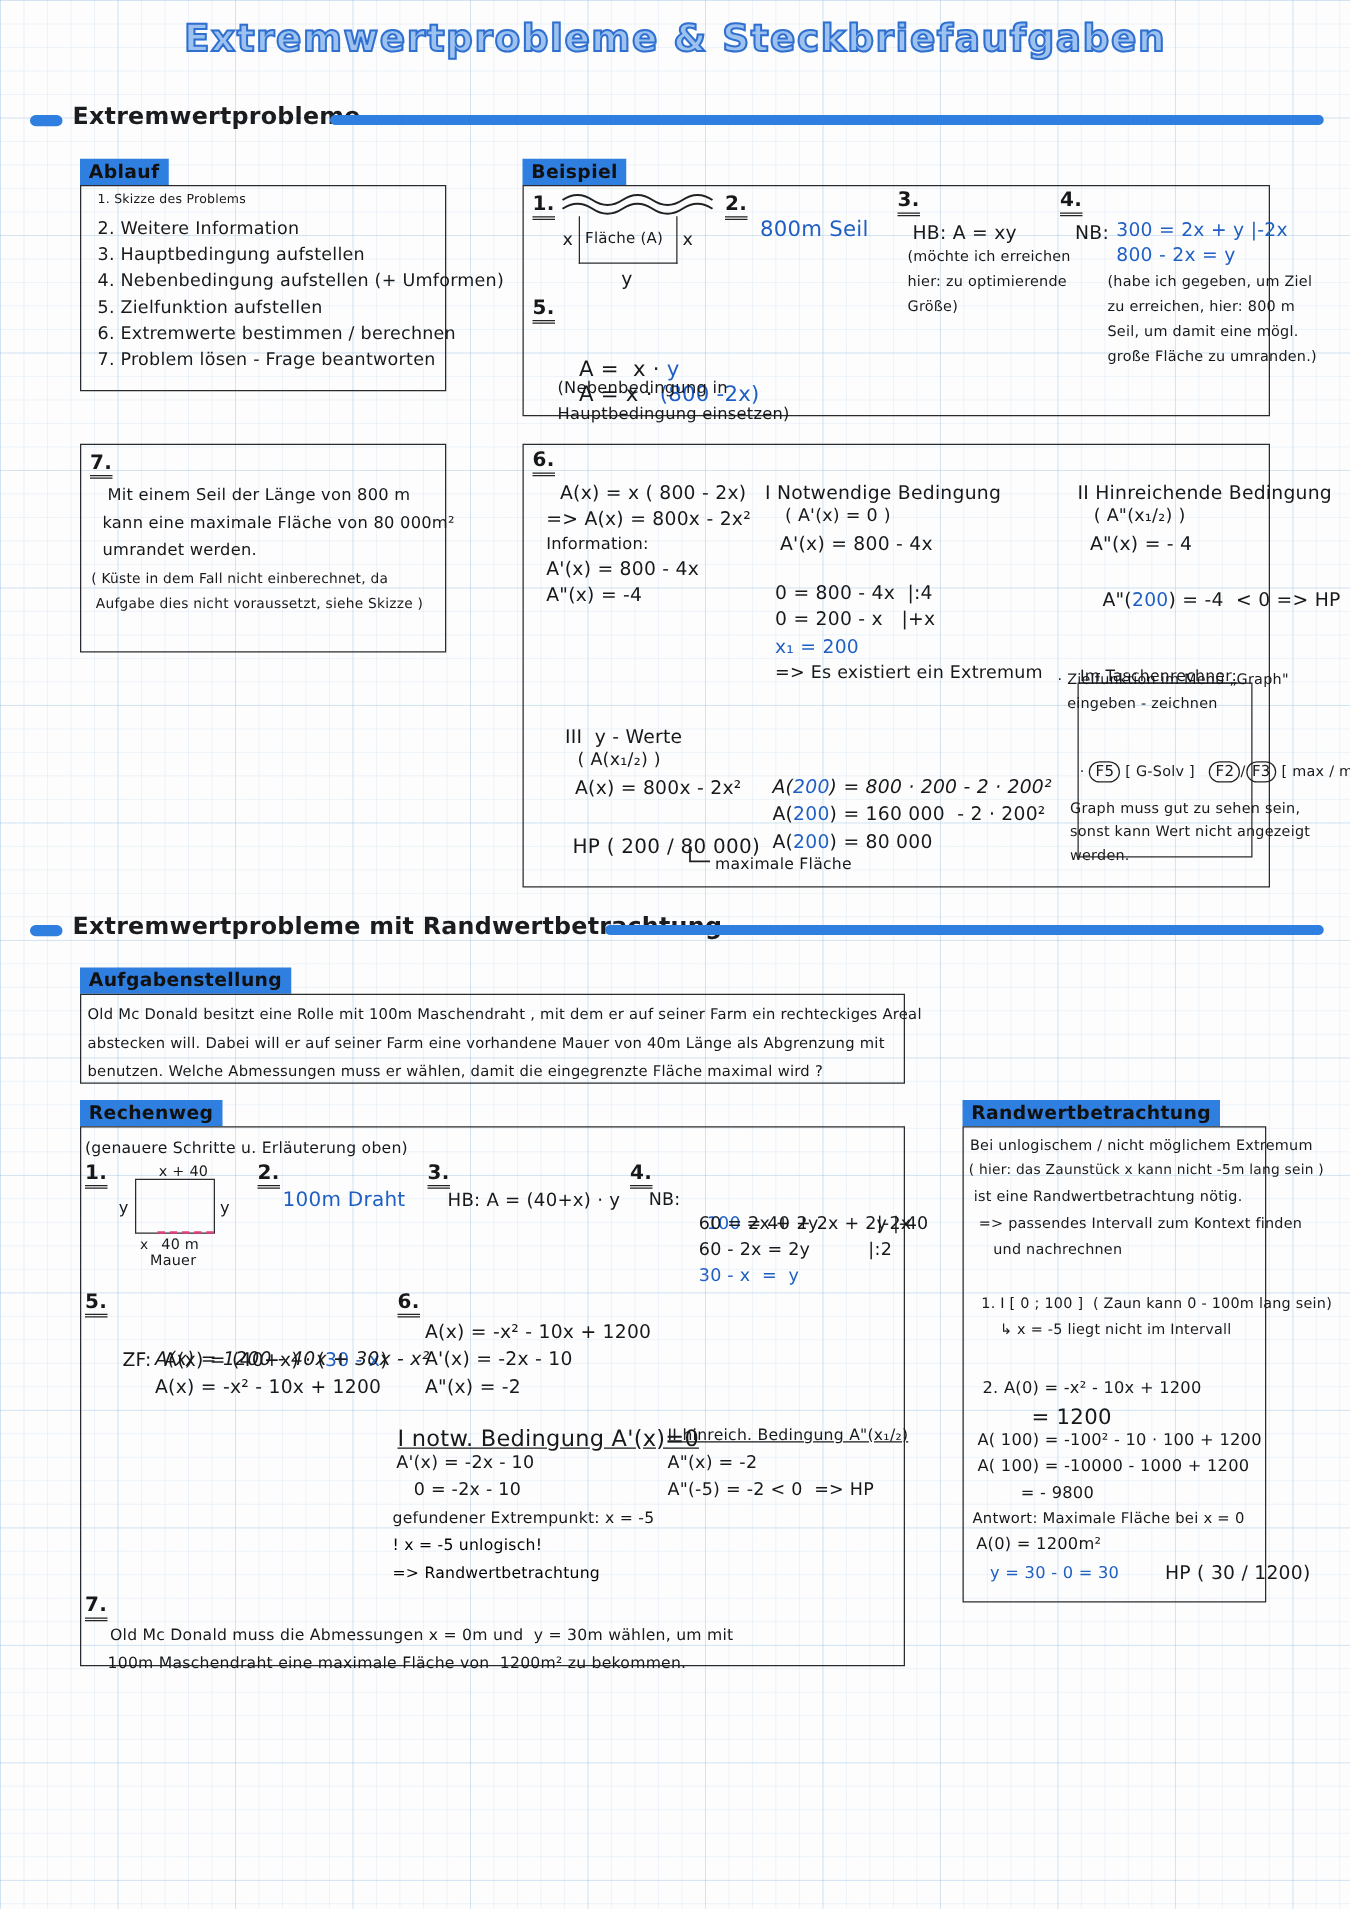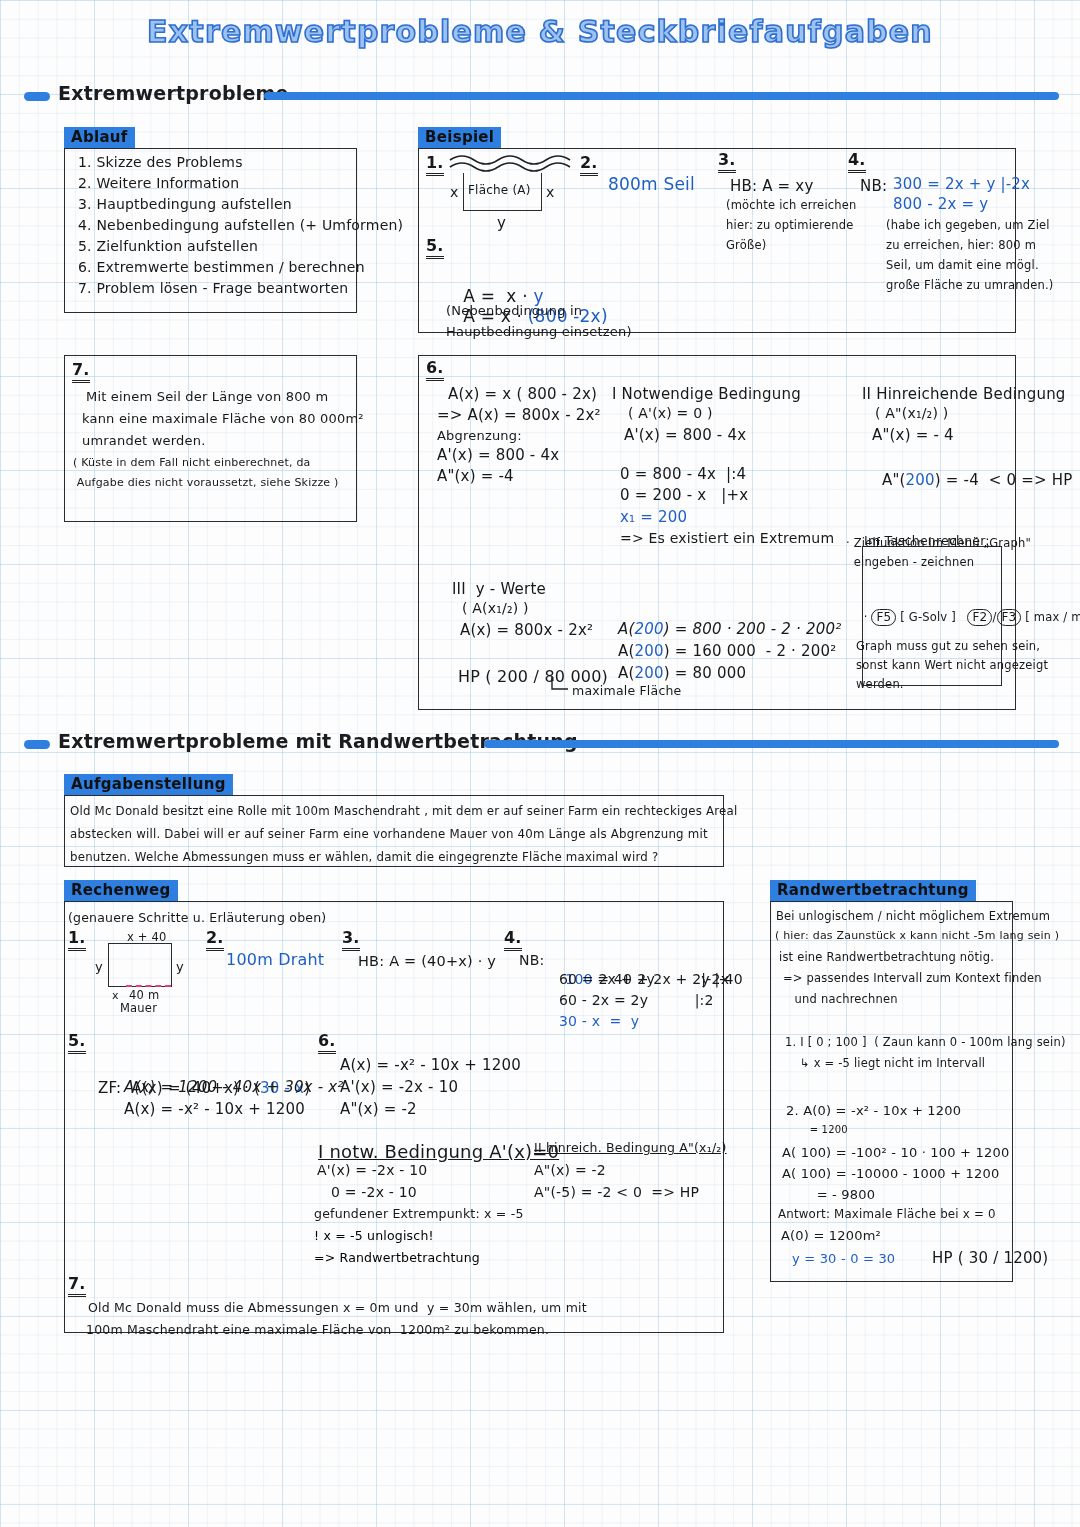--- a/index.html
+++ b/index.html
@@ -71,21 +71,21 @@
 <div class="abs hand" id="title">Extremwertprobleme &amp; Steckbriefaufgaben</div>
 
 <div class="abs sec" style="top:84px; width:1035px;">
   <span class="dot"></span>
   <span class="lbl hand">Extremwertprobleme</span>
   <span class="rule" style="left:240px; right:0;"></span>
 </div>
 
 <div class="abs tag" style="left:64px; top:127px;">Ablauf</div>
 <div class="abs box" style="left:64px; top:148px; width:293px; height:165px;"></div>
-<div class="abs txt hand" style="left:78px; top:152px; font-size:14px;">1. Skizze des Problems</div>
+<div class="abs txt hand" style="left:78px; top:152px; font-size:10px;">1. Skizze des Problems</div>
 <div class="abs txt hand" style="left:78px; top:173px; font-size:14px;">2. Weitere Information</div>
 <div class="abs txt hand" style="left:78px; top:194px; font-size:14px;">3. Hauptbedingung aufstellen</div>
 <div class="abs txt hand" style="left:78px; top:215px; font-size:14px;">4. Nebenbedingung aufstellen (+ Umformen)</div>
 <div class="abs txt hand" style="left:78px; top:236px; font-size:14px;">5. Zielfunktion aufstellen</div>
 <div class="abs txt hand" style="left:78px; top:257px; font-size:14px;">6. Extremwerte bestimmen / berechnen</div>
 <div class="abs txt hand" style="left:78px; top:278px; font-size:14px;">7. Problem lösen - Frage beantworten</div>
 
 <div class="abs tag" style="left:418px; top:127px;">Beispiel</div>
 <div class="abs box" style="left:418px; top:148px; width:598px; height:185px;"></div>
 
@@ -134,21 +134,21 @@
 <div class="abs txt hand" style="left:82px; top:409px; font-size:13px;">kann eine maximale Fläche von 80 000m²</div>
 <div class="abs txt hand" style="left:82px; top:431px; font-size:13px;">umrandet werden.</div>
 <div class="abs txt hand" style="left:73px; top:453px; font-size:11px; line-height:1.85;">( Küste in dem Fall nicht einberechnet, da
  Aufgabe dies nicht voraussetzt, siehe Skizze )</div>
 
 <div class="abs box" style="left:418px; top:355px; width:598px; height:355px;"></div>
 <div class="abs num hand" style="left:426px; top:360px;">6.</div>
 
 <div class="abs txt hand" style="left:448px; top:383px; font-size:15px;">A(x) = x ( 800 - 2x)</div>
 <div class="abs txt hand" style="left:437px; top:404px; font-size:15px;">=&gt; A(x) = 800x - 2x²</div>
-<div class="abs txt hand" style="left:437px; top:426px; font-size:13px;">Abgrenzung:</div>
+<div class="abs txt hand" style="left:437px; top:426px; font-size:13px;">Information:</div>
 <div class="abs txt hand" style="left:437px; top:444px; font-size:15px;">A'(x) = 800 - 4x</div>
 <div class="abs txt hand" style="left:437px; top:465px; font-size:15px;">A"(x) = -4</div>
 
 <div class="abs txt hand" style="left:612px; top:383px; font-size:15px;">I Notwendige Bedingung</div>
 <div class="abs txt hand" style="left:628px; top:403px; font-size:14px;">( A'(x) = 0 )</div>
 <div class="abs txt hand" style="left:624px; top:424px; font-size:15px;">A'(x) = 800 - 4x</div>
 <div class="abs txt hand" style="left:620px; top:463px; font-size:15px;">0 = 800 - 4x  |:4</div>
 <div class="abs txt hand" style="left:620px; top:484px; font-size:15px;">0 = 200 - x   |+x</div>
 <div class="abs txt hand blue" style="left:620px; top:506px; font-size:15px;">x₁ = 200</div>
 <div class="abs txt hand" style="left:620px; top:528px; font-size:14px;">=&gt; Es existiert ein Extremum</div>
@@ -263,20 +263,20 @@
 <div class="abs txt hand" style="left:776px; top:908px; font-size:11.5px;">Bei unlogischem / nicht möglichem Extremum</div>
 <div class="abs txt hand" style="left:775px; top:928px; font-size:11px;">( hier: das Zaunstück x kann nicht -5m lang sein )</div>
 <div class="abs txt hand" style="left:779px; top:949px; font-size:11.5px;">ist eine Randwertbetrachtung nötig.</div>
 <div class="abs txt hand" style="left:783px; top:970px; font-size:11.5px;">=&gt; passendes Intervall zum Kontext finden</div>
 <div class="abs txt hand" style="left:783px; top:991px; font-size:11.5px;">   und nachrechnen</div>
 
 <div class="abs txt hand" style="left:785px; top:1034px; font-size:11.5px;">1. I [ 0 ; 100 ]  ( Zaun kann 0 - 100m lang sein)</div>
 <div class="abs txt hand" style="left:800px; top:1055px; font-size:11.5px;">↳ x = -5 liegt nicht im Intervall</div>
 
 <div class="abs txt hand" style="left:786px; top:1101px; font-size:13px;">2. A(0) = -x² - 10x + 1200</div>
-<div class="abs txt hand" style="left:786px; top:1122px; font-size:10px;">       = 1200</div>
+<div class="abs txt hand" style="left:786px; top:1122px; font-size:17px;">       = 1200</div>
 <div class="abs txt hand" style="left:782px; top:1143px; font-size:13px;">A( 100) = -100² - 10 · 100 + 1200</div>
 <div class="abs txt hand" style="left:782px; top:1164px; font-size:13px;">A( 100) = -10000 - 1000 + 1200</div>
 <div class="abs txt hand" style="left:782px; top:1185px; font-size:13px;">        = - 9800</div>
 <div class="abs txt hand" style="left:778px; top:1206px; font-size:11.8px;">Antwort: Maximale Fläche bei x = 0</div>
 <div class="abs txt hand" style="left:781px; top:1226px; font-size:13px;">A(0) = 1200m²</div>
 <div class="abs txt hand blue" style="left:792px; top:1249px; font-size:13px;">y = 30 - 0 = 30</div>
 <div class="abs txt hand" style="left:888px; top:1247px; font-size:15px;margin-left:44px;">HP ( 30 / 1200)</div>
 
 </body></html>

